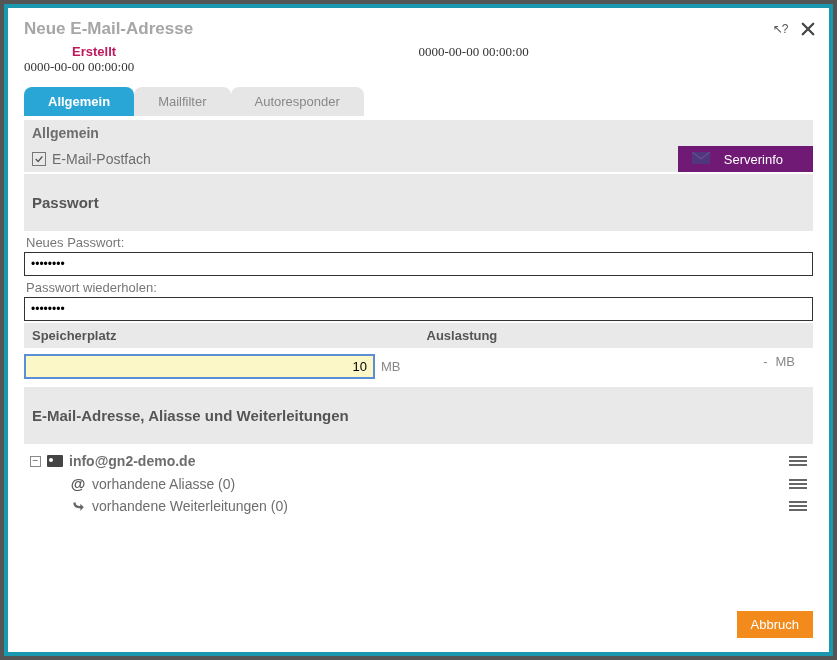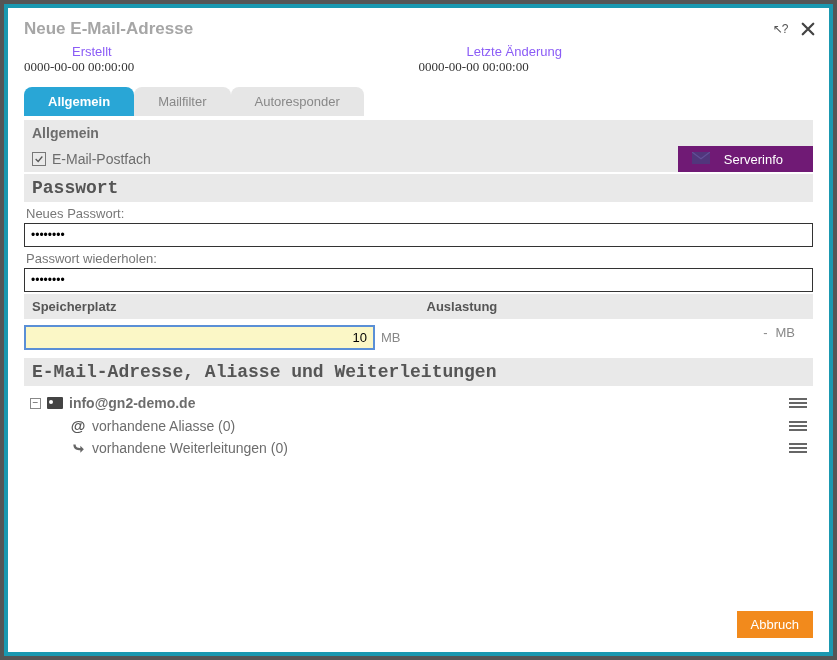--- a/index.html
+++ b/index.html
@@ -37,21 +37,21 @@
   cursor:pointer;
   color:#555;
 }
 .titlebar .tbtn svg { width:18px;height:18px; }
 .titlebar .help-cursor { font-size:12px; color:#555; letter-spacing:-1px;}
 .meta {
   display:flex;
   padding: 0 16px 6px 16px;
 }
 .meta .col { flex:1; }
-.meta .lbl { font-weight:normal; font-size:13px; color:#8b5cf6;padding-left:48px; }
+.meta .lbl { font-weight:bold; font-size:13px; color:#be185d;padding-left:48px; }
 .meta .val { font-size:13px; color:#333;font-family:Liberation Serif, serif; }
 .tabrow {
   display:flex;
   padding: 6px 16px 0 16px;
   gap:0;
 }
 .tab {
   padding: 7px 24px;
   font-size:13px;
   background:#e6e6e6;
@@ -100,26 +100,25 @@
   padding:5px 30px 5px 14px;
   display:flex;
   align-items:center;
   gap:14px;
   font-size:13px;
   cursor:pointer;
 }
 .row-bar .right .mailicon { opacity:.35; }
 .subhdr {
   background:#e9e9e9;
-  padding:4px 8px;
+  padding:20px 8px;
   font-weight:bold;
   color:#555;
-  font-size:18px;
+  font-size:15px;
   margin-top:2px;
-  font-family:Liberation Mono, monospace;
 }
 .fieldlbl {
   color:#777;
   font-size:13px;
   padding:4px 2px 2px 2px;
 }
 input.txt {
   width:100%;
   border:1px solid #333;
   padding:4px 6px;
@@ -235,21 +234,20 @@
         </svg>
     </div>
   </div>
 
   <div class="meta">
     <div class="col">
       <div class="lbl">Erstellt</div>
       <div class="val">0000-00-00 00:00:00</div>
     </div>
     <div class="col">
-      <div class="lbl">Letzte Änderung</div>
       <div class="val">0000-00-00 00:00:00</div>
     </div>
   </div>
 
   <div class="tabrow">
     <div class="tab active">Allgemein</div>
     <div class="tab">Mailfilter</div>
     <div class="tab">Autoresponder</div>
   </div>
 

